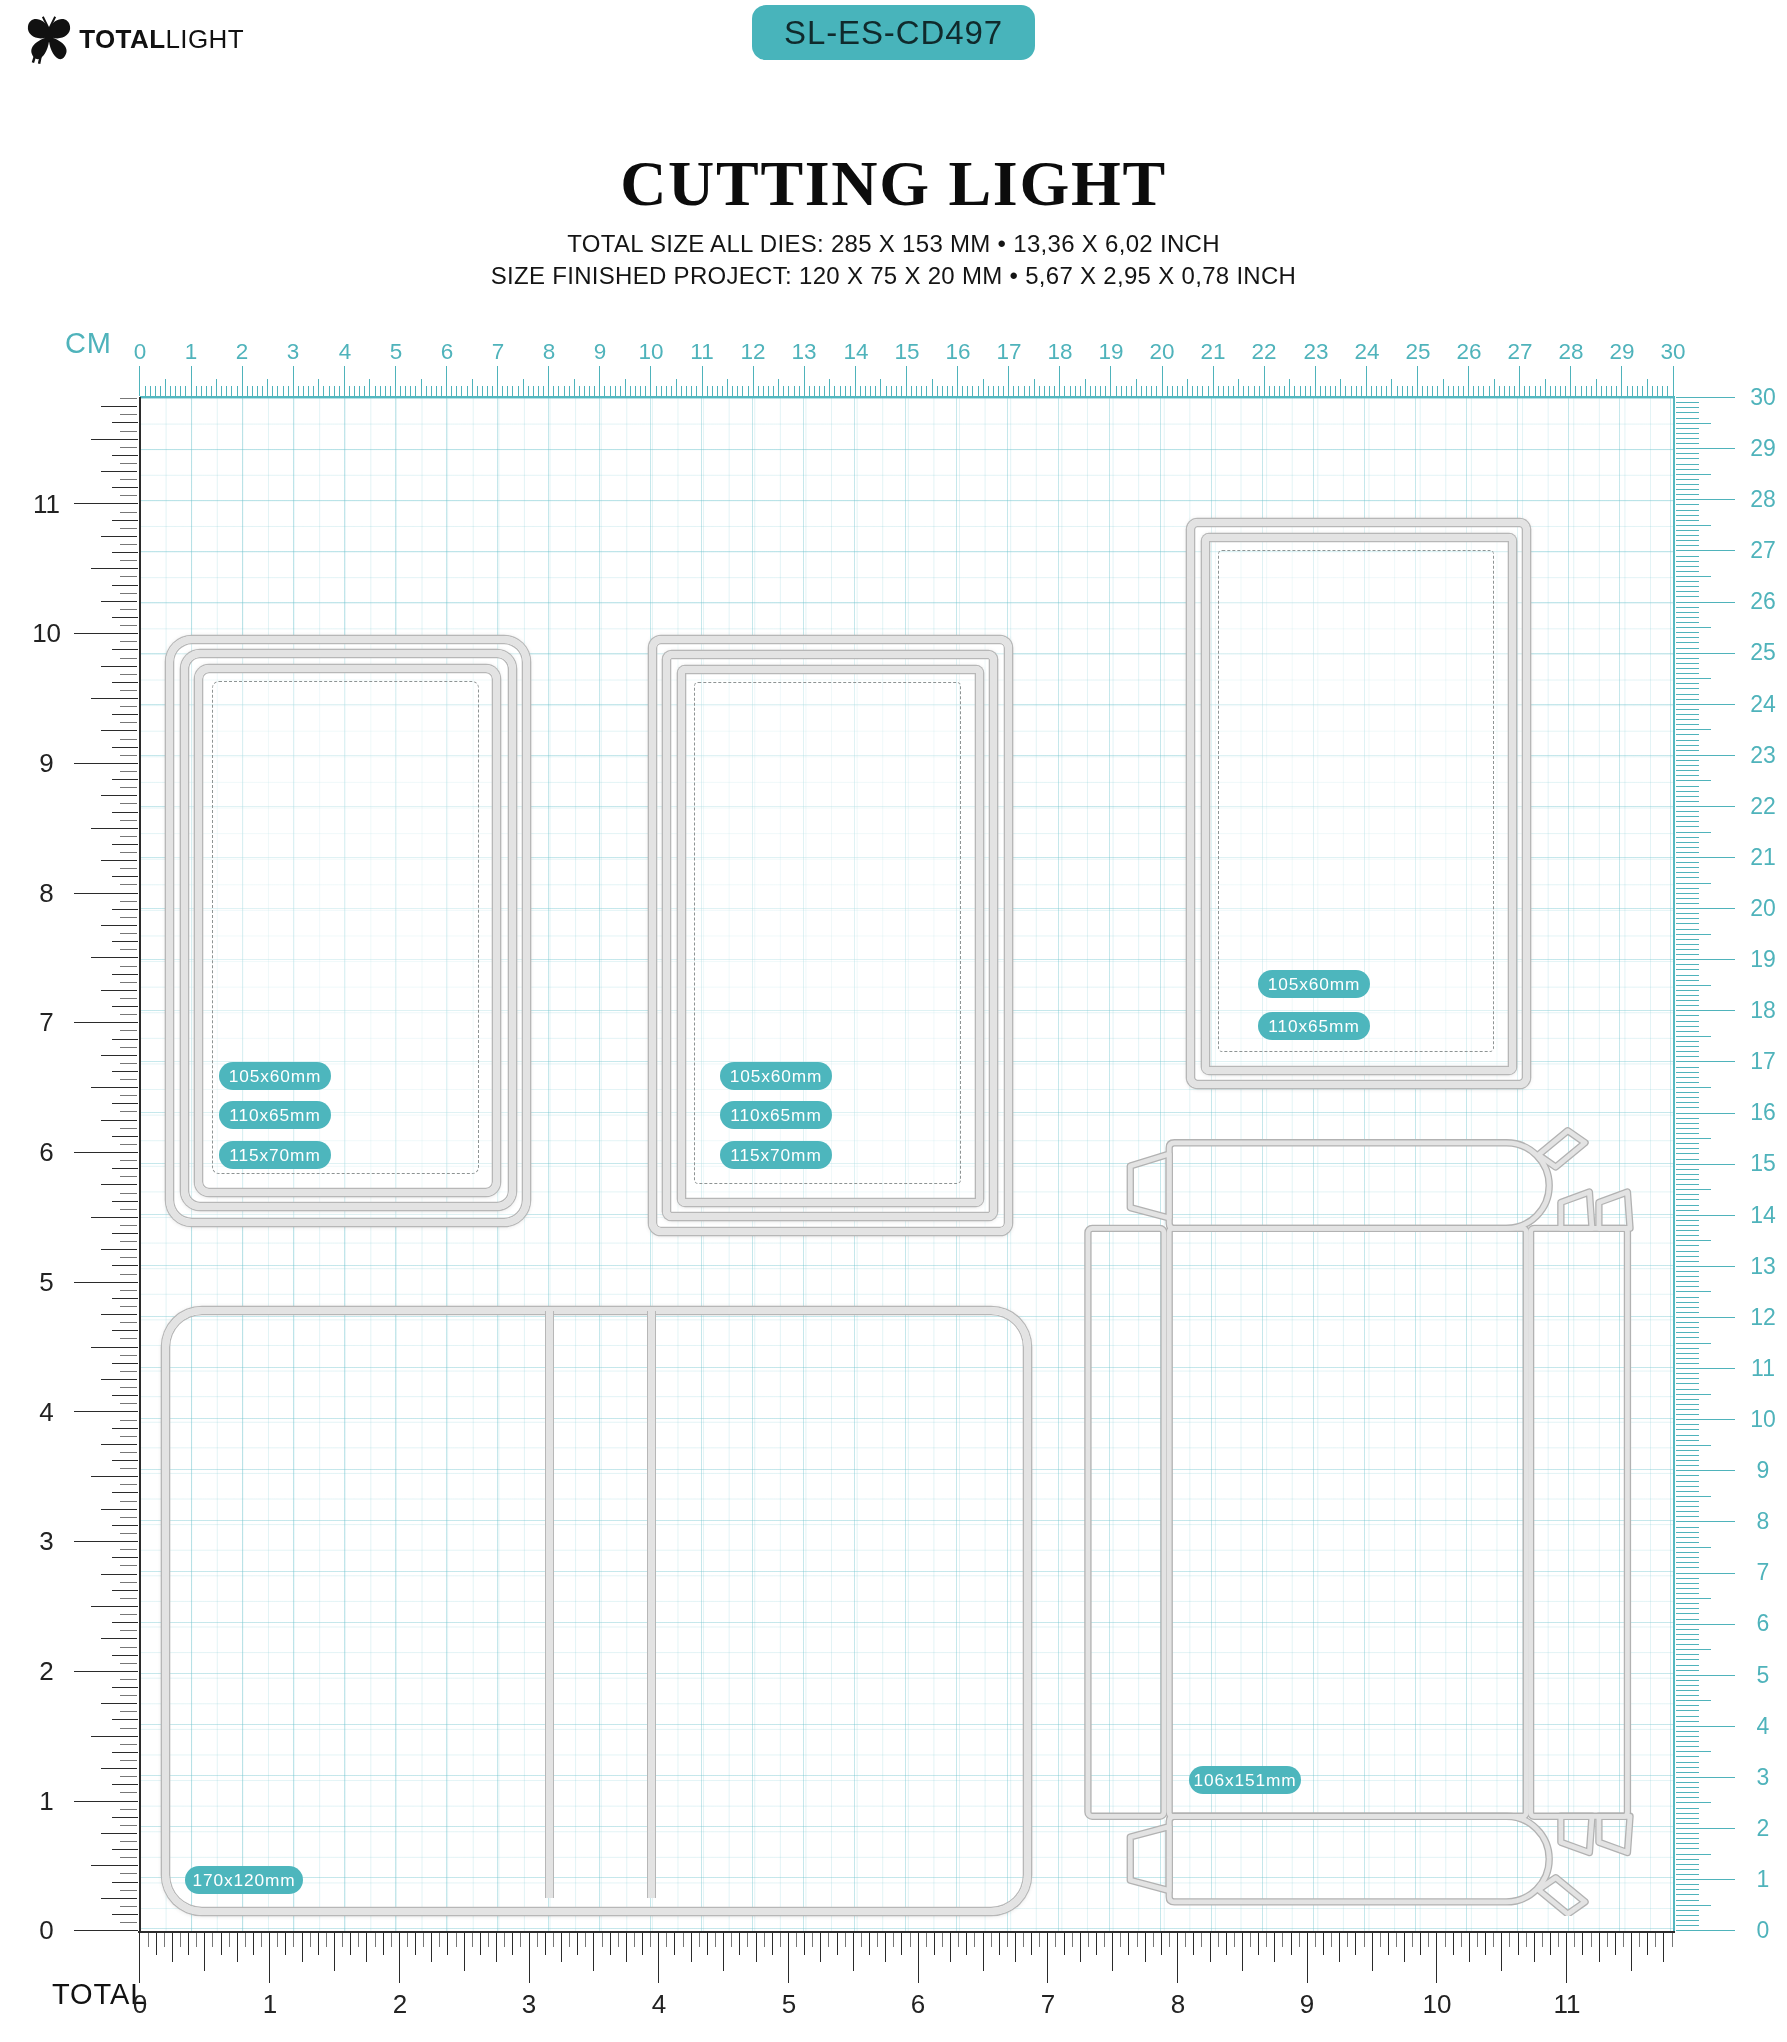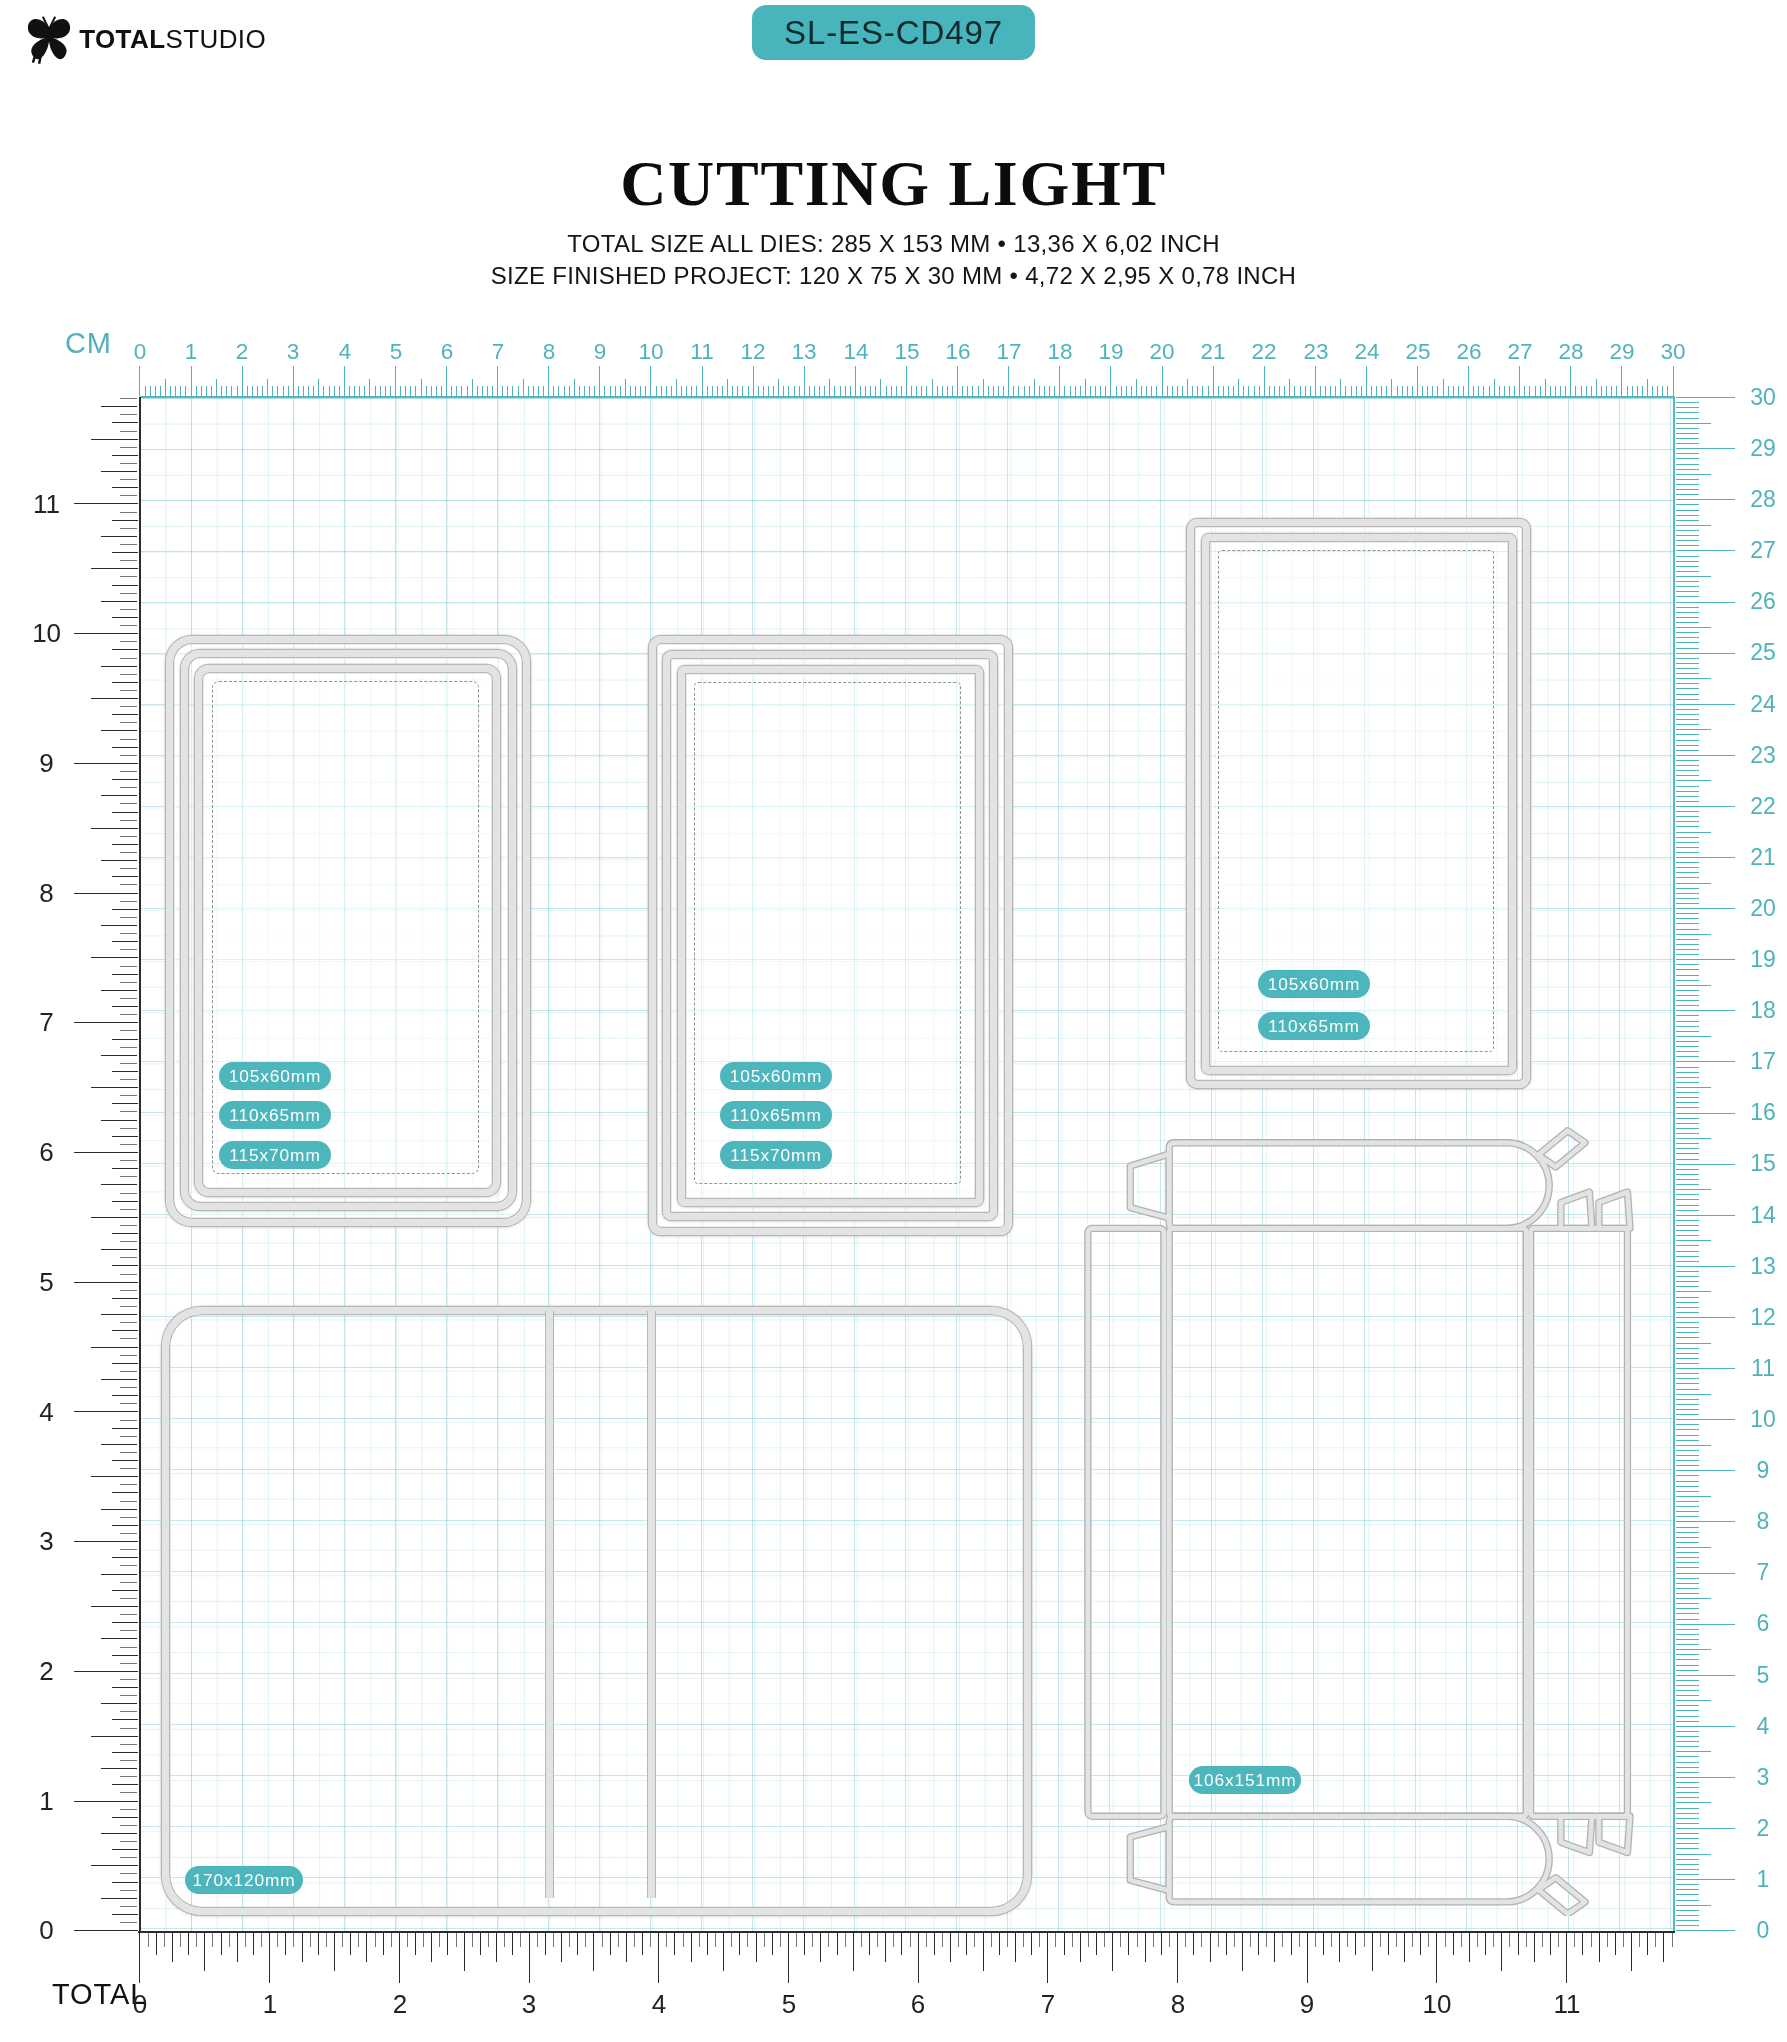--- a/index.html
+++ b/index.html
@@ -43,28 +43,28 @@
 </style>
 </head>
 <body>
 
 <div class="abs logo">
   <svg viewBox="0 0 40 42">
     <path d="M20 13 C16 3 4 2 3 11 C2 18 10 22 17 20 C9 23 2 29 8 36 C13 41 19 31 20 23 C21 31 27 41 32 36 C38 29 31 23 23 20 C30 22 38 18 37 11 C36 2 24 3 20 13 Z" fill="#111"></path>
     <path d="M20 13 L15 3 M20 13 L25 3" stroke="#111" stroke-width="1.6" fill="none"></path>
     <path d="M12 24 L7 40 M15 26 L12 41" stroke="#111" stroke-width="2" fill="none"></path>
   </svg>
-  <div class="brand"><span class="b">TOTAL</span><span class="l">STUDIO</span></div>
+  <div class="brand"><span class="b">TOTAL</span><span class="l">LIGHT</span></div>
 </div>
 
 <div class="abs badge" id="badge" style="background: rgb(72, 180, 187);">SL-ES-CD497</div>
 
 <div class="abs title">CUTTING LIGHT</div>
 <div class="abs sub sub1">TOTAL SIZE ALL DIES: 285 X 153 MM • 13,36 X 6,02 INCH</div>
-<div class="abs sub sub2">SIZE FINISHED PROJECT: 120 X 75 X 30 MM • 4,72 X 2,95 X 0,78 INCH</div>
+<div class="abs sub sub2">SIZE FINISHED PROJECT: 120 X 75 X 20 MM • 5,67 X 2,95 X 0,78 INCH</div>
 
 <div class="abs grid"></div>
 
 <div class="abs unit-label" style="left:65px;top:327px;">CM</div>
 <div class="abs unit-label dark" style="left:52px;top:1978px;">TOTAL</div>
 
 <div class="abs baseline" style="left:140px;top:396px;width:1535px;height:2.2px;"></div>
 <div class="abs baseline" style="left:1673px;top:396px;width:2.2px;height:1537px;"></div>
 <div class="abs baseline dark" style="left:139px;top:397px;width:2.2px;height:1534px;"></div>
 <div class="abs baseline dark" style="left:138px;top:1931px;width:1537px;height:2.2px;"></div>

